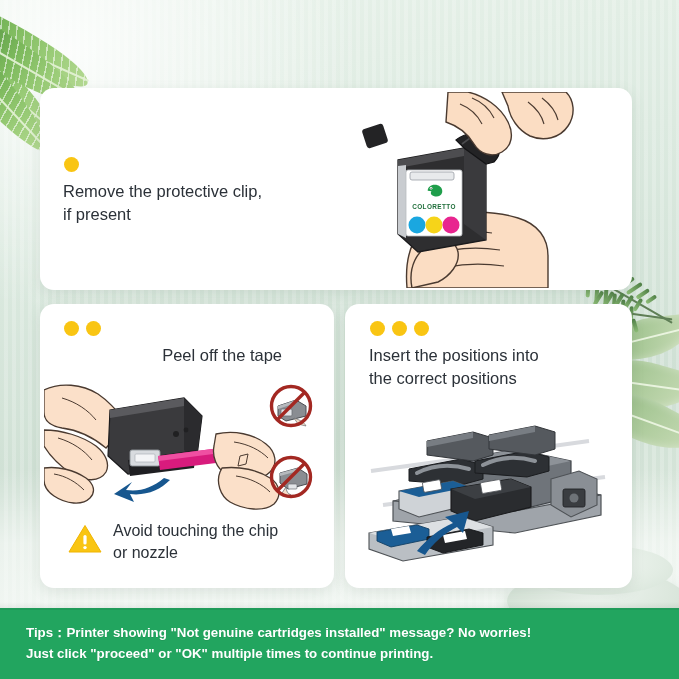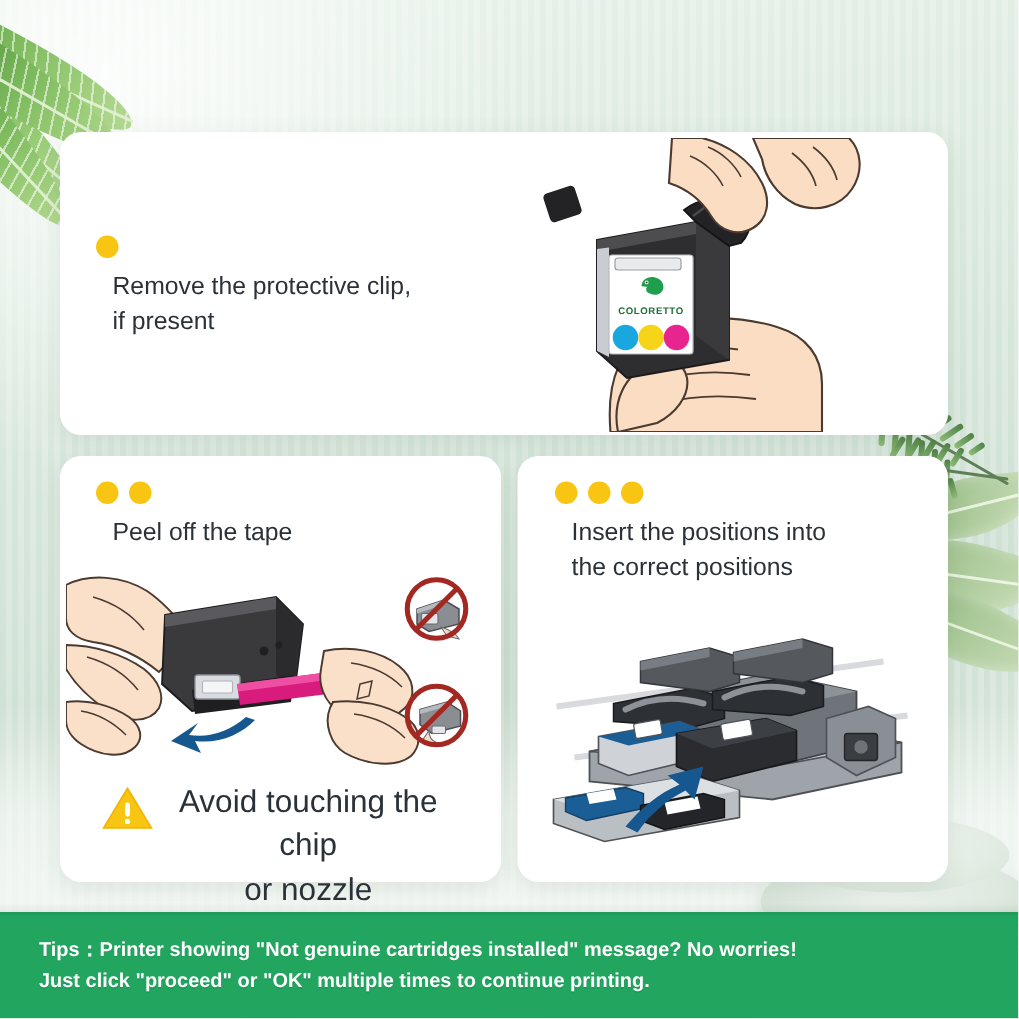--- a/index.html
+++ b/index.html
@@ -102,34 +102,33 @@
   #card3{ left:345px; top:304px; width:287px; height:284px; }
 
   .dots{ position:absolute; display:flex; gap:7px; }
   .dot{ width:15px; height:15px; border-radius:50%; background:#f9c513; }
 
   .step-text{
     position:absolute;
     font-size:16.5px; line-height:1.42; color:#2b3138;
     font-family:"Liberation Sans", sans-serif;
     white-space:pre-line;
-    margin-left:12px;
   }
 
   
   #c1dots{ left:64px; top:157px; }
   #c1text{ left:63px; top:180px; width:260px; }
 
   
   #c2dots{ left:64px; top:321px; }
-  #c2text{ left:63px; top:344px; width:230px; }
+  #c2text{ left:52px; top:344px; width:230px;text-align:right; }
   #c2warn{ left:68px; top:520px; width:230px; display:flex; align-items:flex-start; gap:11px; }
   .warn-tri{ width:34px; height:30px; flex:0 0 34px; position:relative; margin-top:4px; }
   .warn-tri svg{ display:block; }
-  .warn-text{ font-size:21px; line-height:1.4; color:#2b3138; white-space:pre-line;text-align:center; }
+  .warn-text{ font-size:16px; line-height:1.4; color:#2b3138; white-space:pre-line; }
 
   
   #c3dots{ left:370px; top:321px; }
   #c3text{ left:369px; top:344px; width:235px; }
 
   
   .illus{ position:absolute; }
 
   
   #illus1{ left:352px; top:92px; width:280px; height:196px; }

